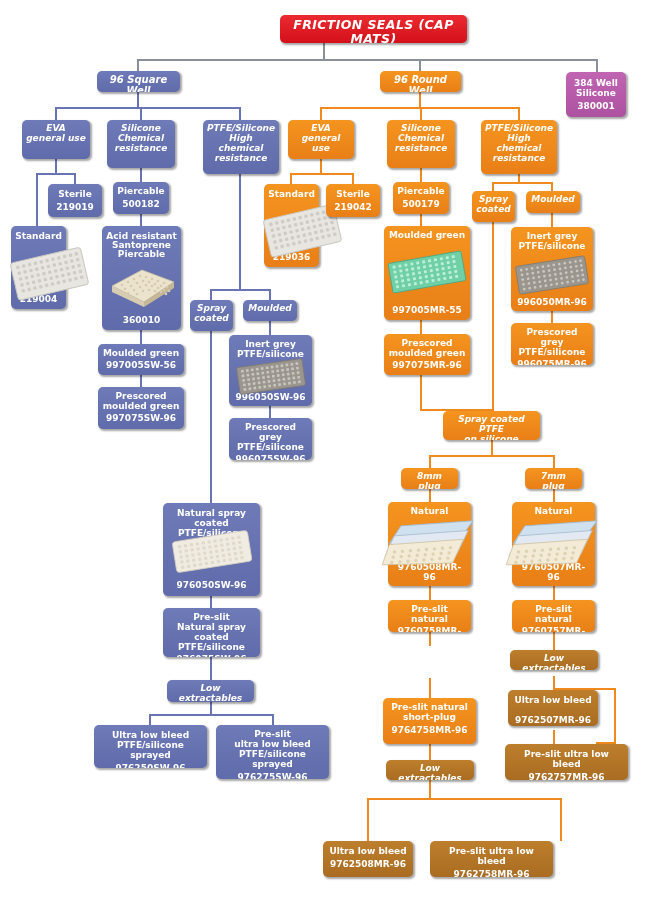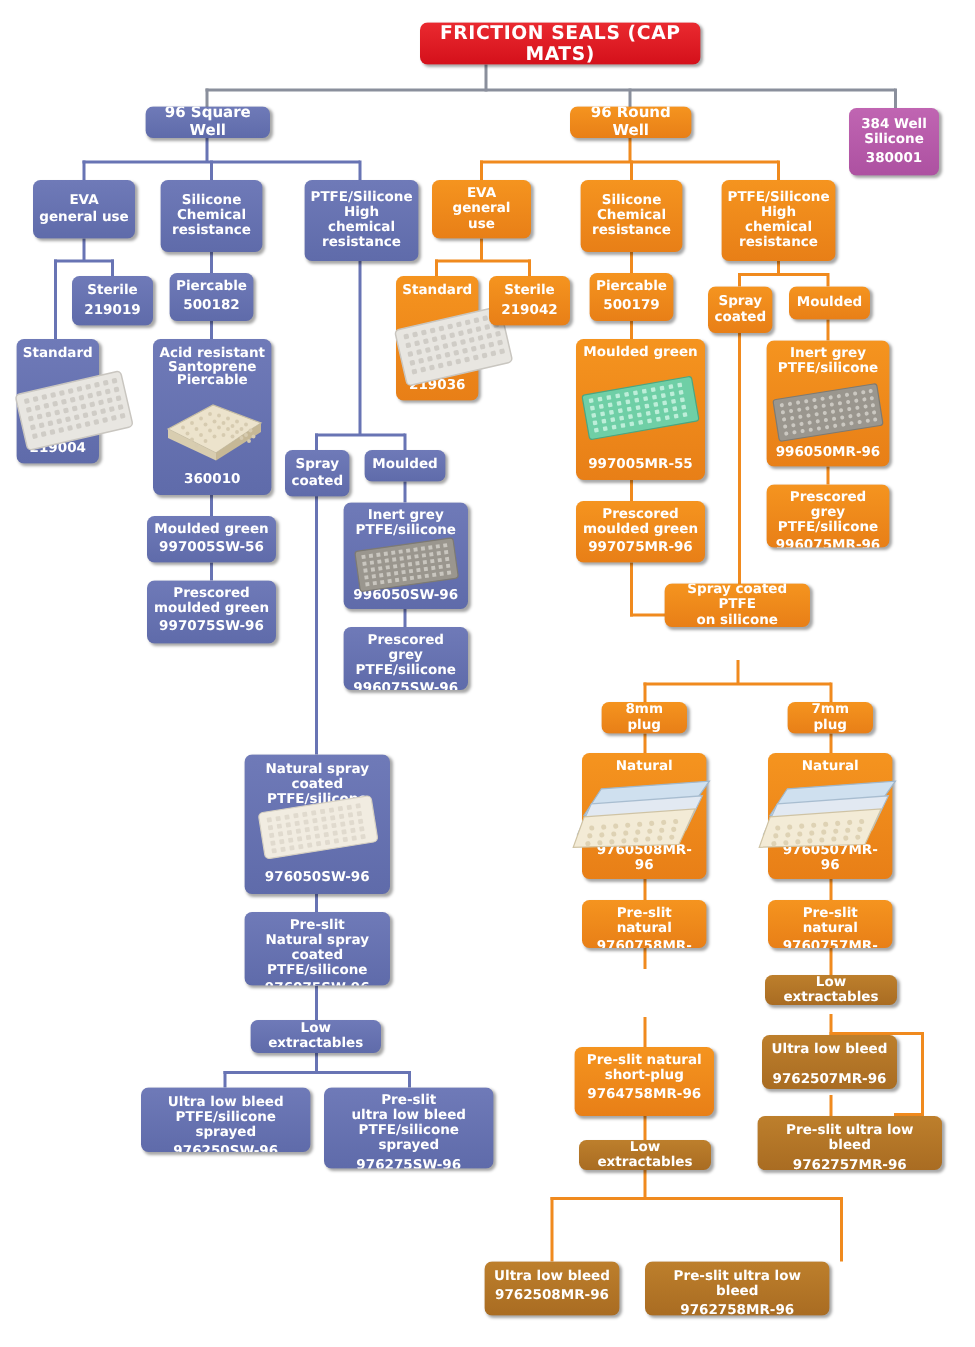--- a/index.html
+++ b/index.html
@@ -9,21 +9,21 @@
 
   .node{position:absolute;box-sizing:border-box;border-radius:5px;
         color:#ffffff;text-align:center;line-height:1.12;
         font-weight:bold;display:flex;flex-direction:column;
         align-items:center;justify-content:flex-start;
         padding:3px 4px 3px 4px;
         box-shadow:1.5px 1.5px 2px rgba(0,0,0,0.35);
         overflow:hidden;}
   .node .ttl{width:100%;}
   .node .code{width:100%;}
-  .node.center{justify-content:center;}
+  .node.center{font-style:italic;}
 
   .n-red{background:#e01b24;background-image:linear-gradient(#ea2a30,#d4101a);}
   .n-blue{background:#6874b4;background-image:linear-gradient(#6f7ab8,#5f6baa);}
   .n-orange{background:#f08a1e;background-image:linear-gradient(#f5941f,#e87f17);}
   .n-purple{background:#b85bab;background-image:linear-gradient(#c065b2,#ad51a1);}
   .n-bronze{background:#b5762a;background-image:linear-gradient(#bd7f2c,#a96c22);}
 
   .ln{position:absolute;}
   .ln-blue{background:#6874b4;}
   .ln-orange{background:#f08a1e;}
@@ -804,21 +804,21 @@
       </g>
     </svg>
   </div>
 
   <div class="node n-orange t9" style="left:511px;top:323px;width:82px;height:42px;padding-top:4px;">
     <span class="ttl">Prescored grey</span>
     <span class="ttl">PTFE/silicone</span>
     <span class="code" style="margin-top:2px;">996075MR-96</span>
   </div>
 
-  <div class="node n-orange center t9" style="left:443px;top:389px;width:97px;height:29px;">
+  <div class="node n-orange center t9" style="left:443px;top:411px;width:97px;height:29px;">
     <span class="ttl">Spray coated PTFE</span>
     <span class="ttl">on silicone</span>
   </div>
 
   <div class="node n-orange center t9" style="left:401px;top:468px;width:57px;height:21px;">
     <span class="ttl">8mm plug</span>
   </div>
 
   <div class="node n-orange center t9" style="left:525px;top:468px;width:57px;height:21px;">
     <span class="ttl">7mm plug</span>

